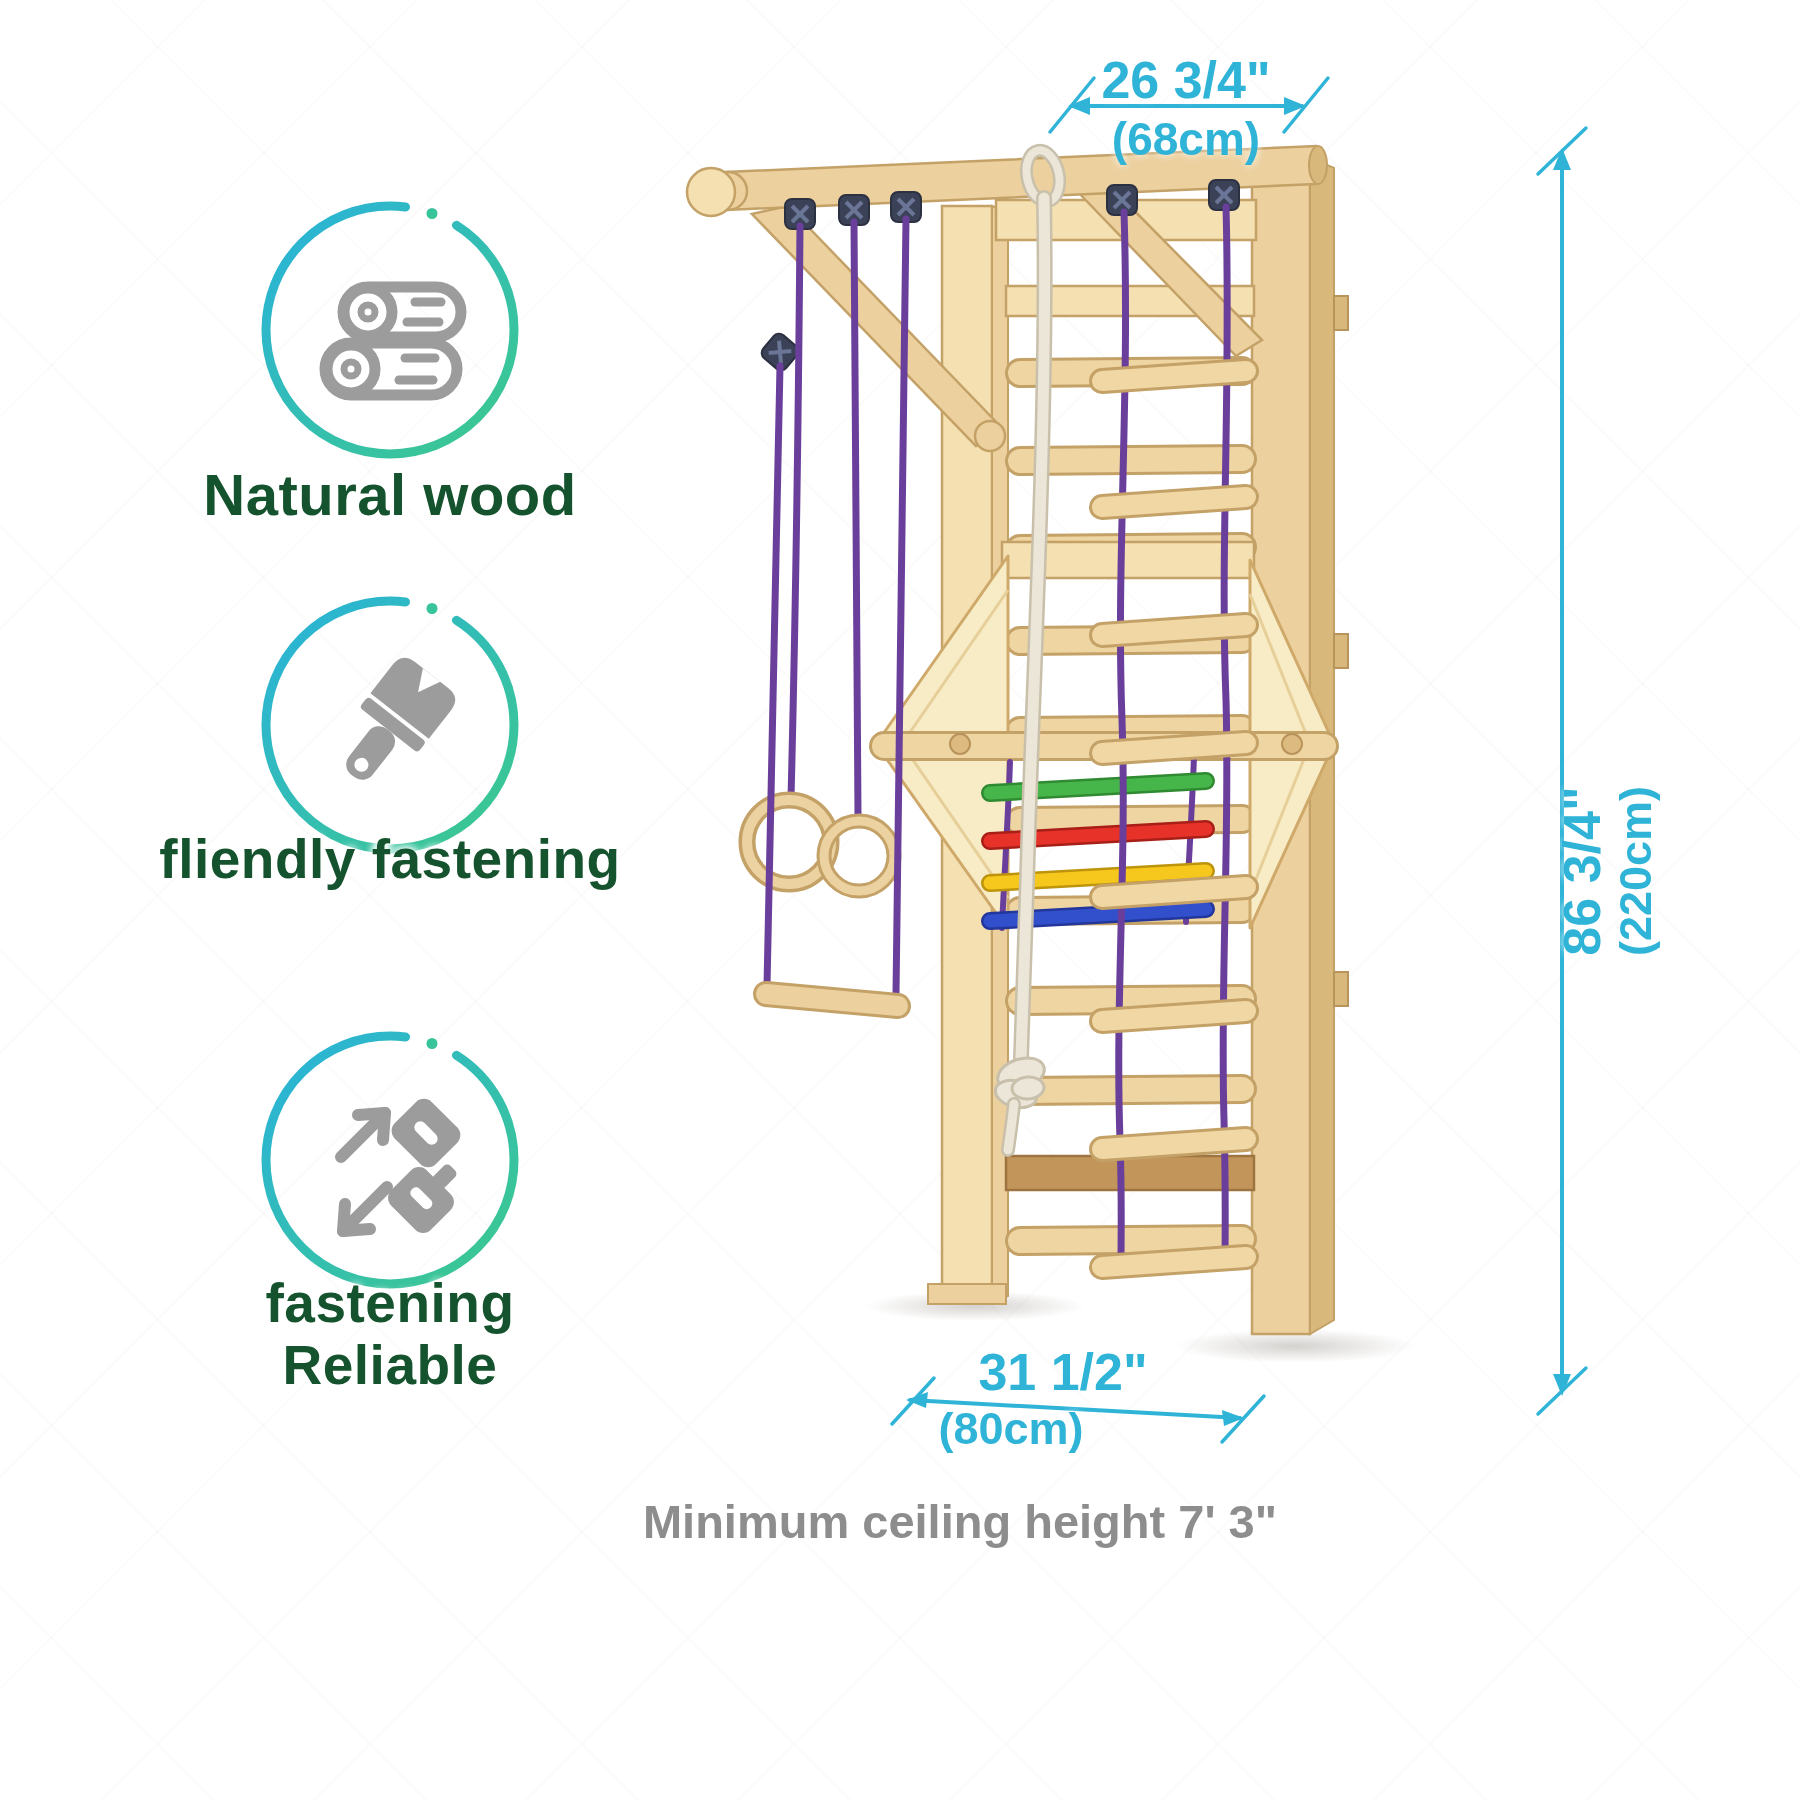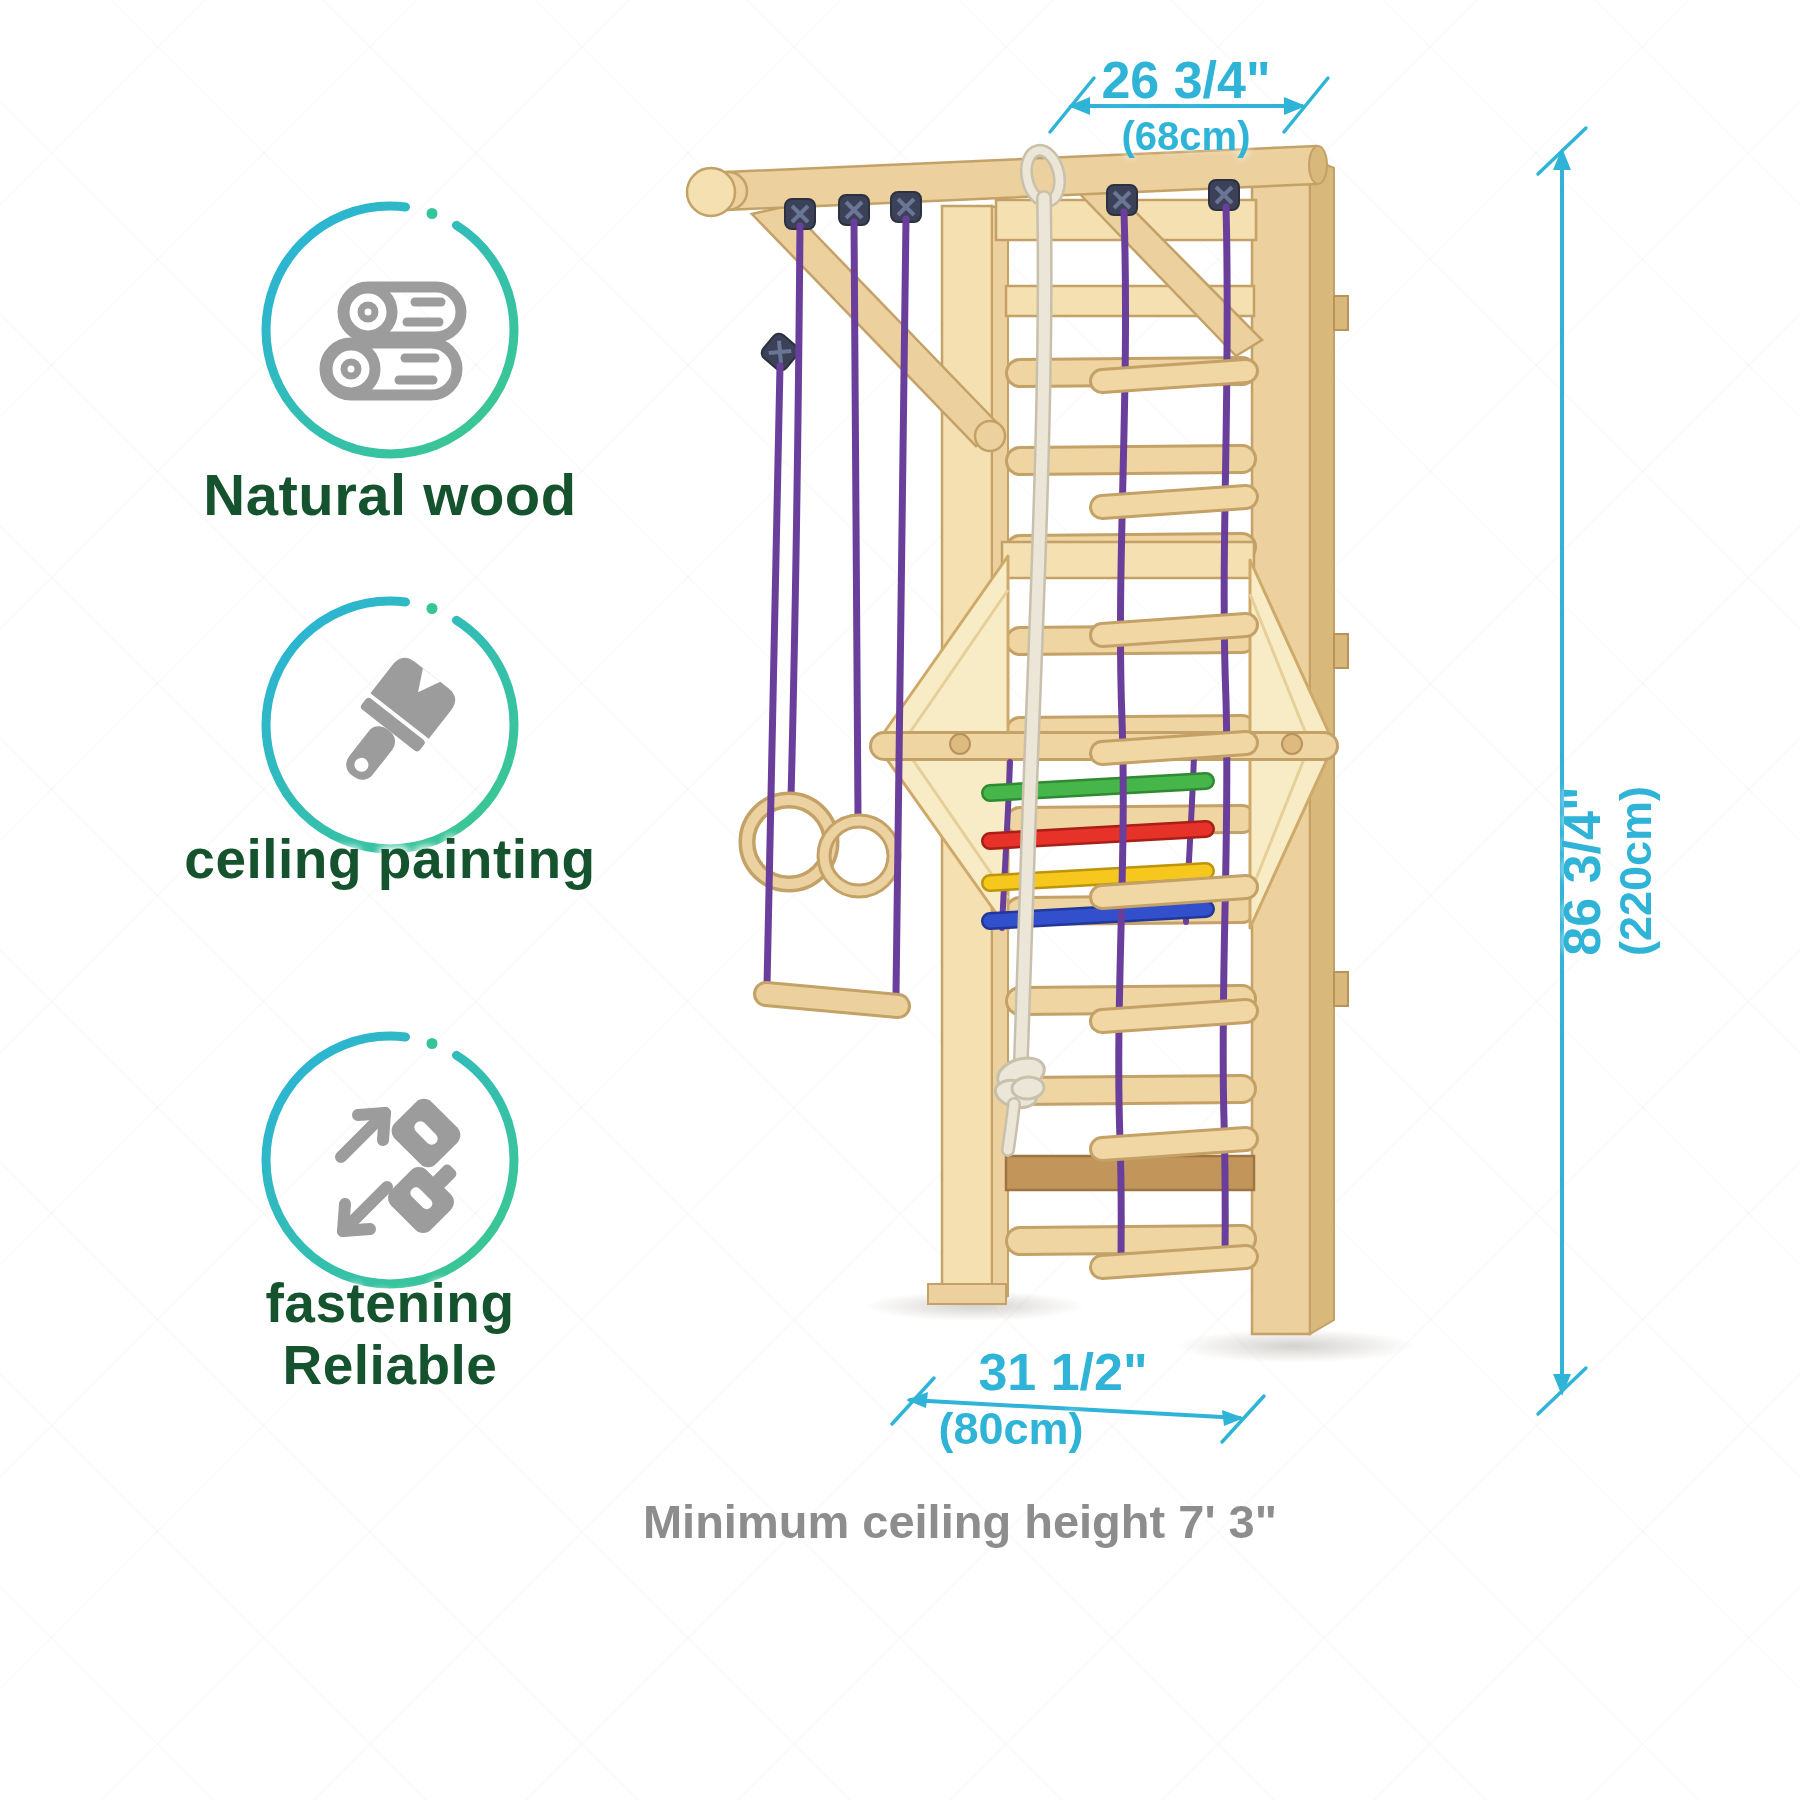--- a/index.html
+++ b/index.html
@@ -21,21 +21,21 @@
     text-shadow:0 0 10px #fff,0 0 10px #fff,0 2px 8px #fff;
   }
   .fl-1{left:130px;top:462px;width:520px;font-size:58px;}
   .fl-2{left:100px;top:828px;width:580px;font-size:55px;}
   .fl-3{left:130px;top:1272px;width:520px;font-size:55px;}
   .dim{
     position:absolute;color:#2fb4d8;font-weight:bold;text-align:center;
     line-height:1.1;text-shadow:0 0 8px #fff;
   }
   .dim-top-in{left:1056px;top:52px;width:260px;font-size:52px;}
-  .dim-top-cm{left:1056px;top:114px;width:260px;font-size:40px;}
+  .dim-top-cm{left:1056px;top:114px;width:260px;font-size:46px;}
   .dim-side{
     left:1482px;top:756px;width:250px;height:230px;display:flex;flex-direction:column;
     align-items:center;justify-content:center;transform:rotate(-90deg);
   }
   .dim-side .l1{font-size:52px;}
   .dim-side .l2{font-size:45px;}
   .dim-bot-in{left:938px;top:1344px;width:250px;font-size:52px;}
   .dim-bot-cm{left:886px;top:1404px;width:250px;font-size:45px;}
   .note{
     position:absolute;left:330px;top:1494px;width:1260px;text-align:center;
@@ -82,21 +82,21 @@
     <circle cx="177" cy="18.5" r="5.5" fill="#38c49a"></circle>
     <g transform="rotate(38 135 135)" fill="#9c9c9c">
       <path d="M100,122 V86 Q100,70 116,70 H158 Q174,70 174,86 V122 Z"></path>
       <path d="M126,70 L137,92 L148,70 Z" fill="#ffffff"></path>
       <rect x="100" y="126" width="74" height="14" rx="4"></rect>
       <rect x="122" y="140" width="30" height="58" rx="13"></rect>
       <circle cx="137" cy="184" r="7" fill="#ffffff"></circle>
     </g>
   </svg>
   <div class="feature-label fl-2">
-    <div>ceiling painting</div>
+    <div>fliendly fastening</div>
   </div>
 
   <svg class="feature-icon" style="left:255px;top:1025px;" viewBox="0 0 270 270">
     <defs>
       <linearGradient id="g3" x1="0" y1="0" x2="1" y2="1">
         <stop offset="0" stop-color="#29b2dc"></stop>
           <stop offset="1" stop-color="#3dc98b"></stop>
       </linearGradient>
     </defs>
     <circle cx="135" cy="135" r="124" fill="none" stroke="url(#g3)" stroke-width="9" pathLength="100" stroke-dasharray="93 7" stroke-dashoffset="-84" stroke-linecap="round"></circle>

